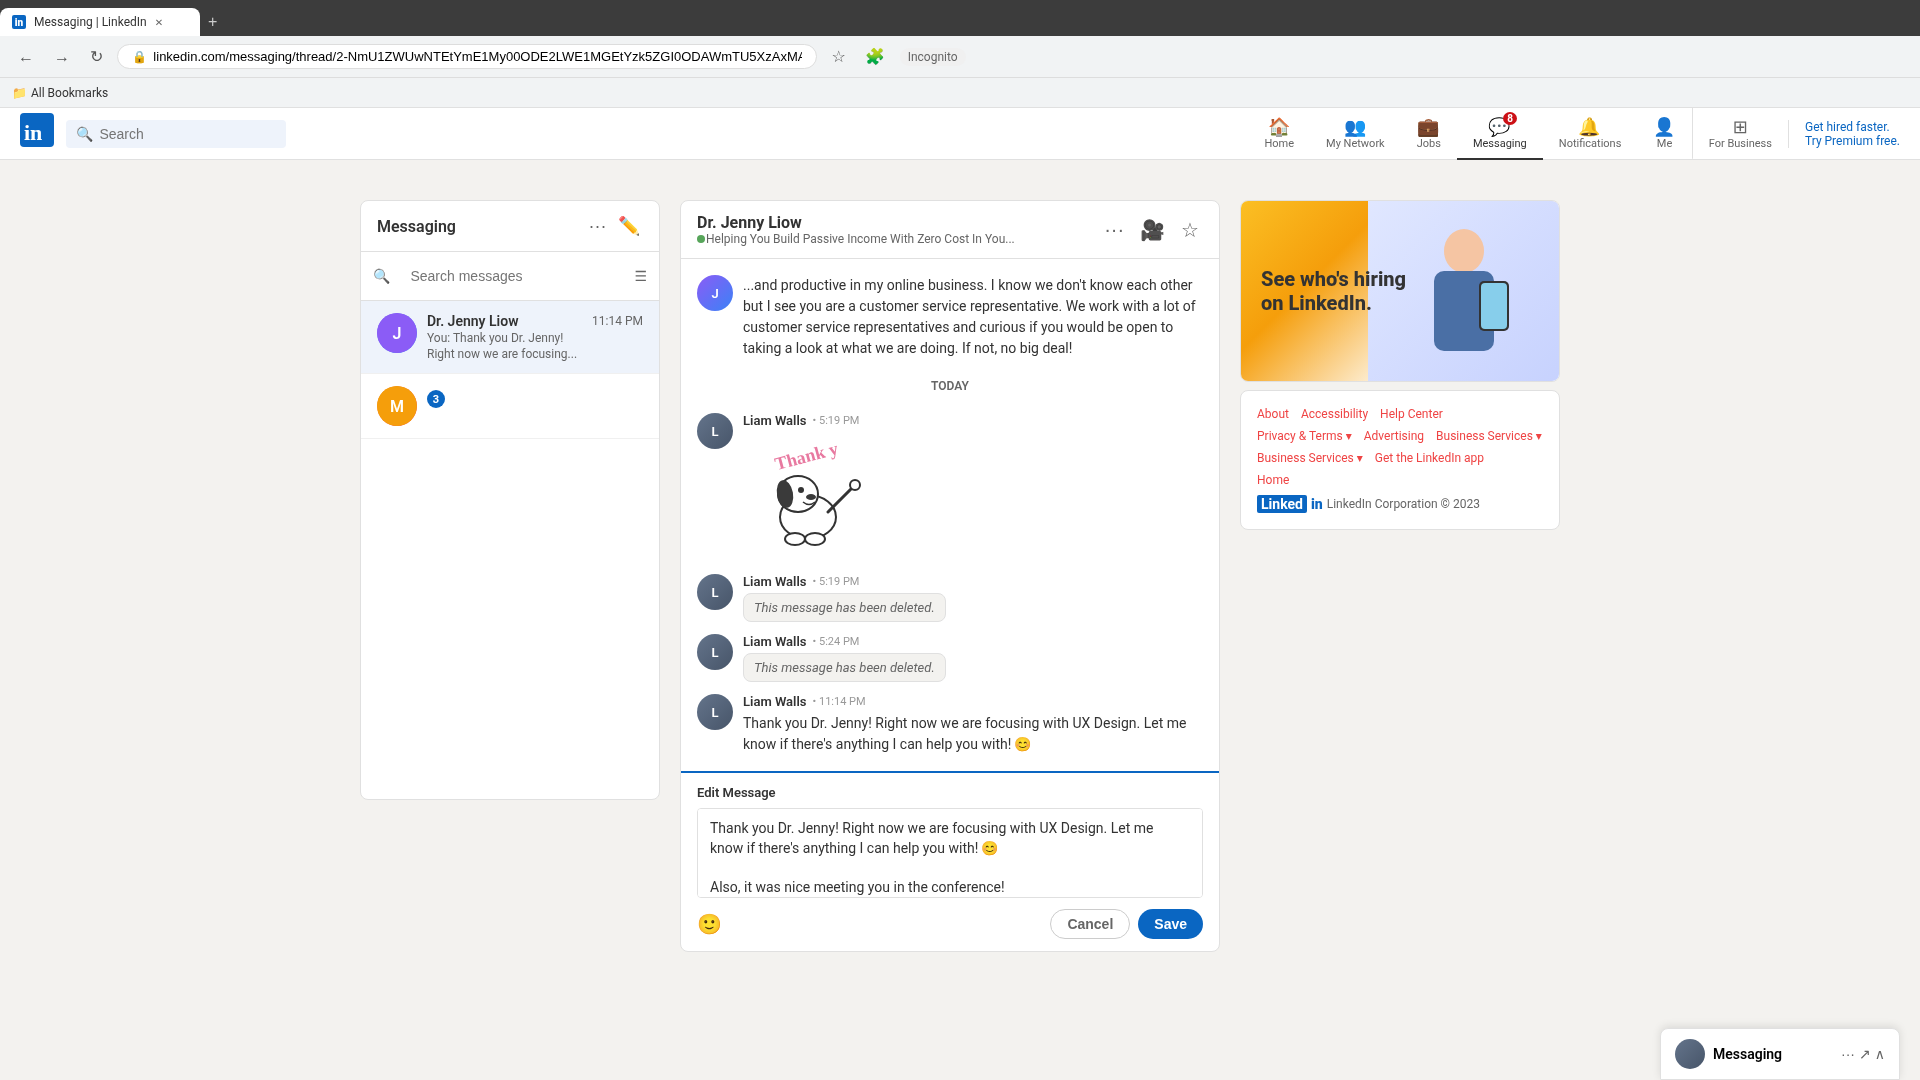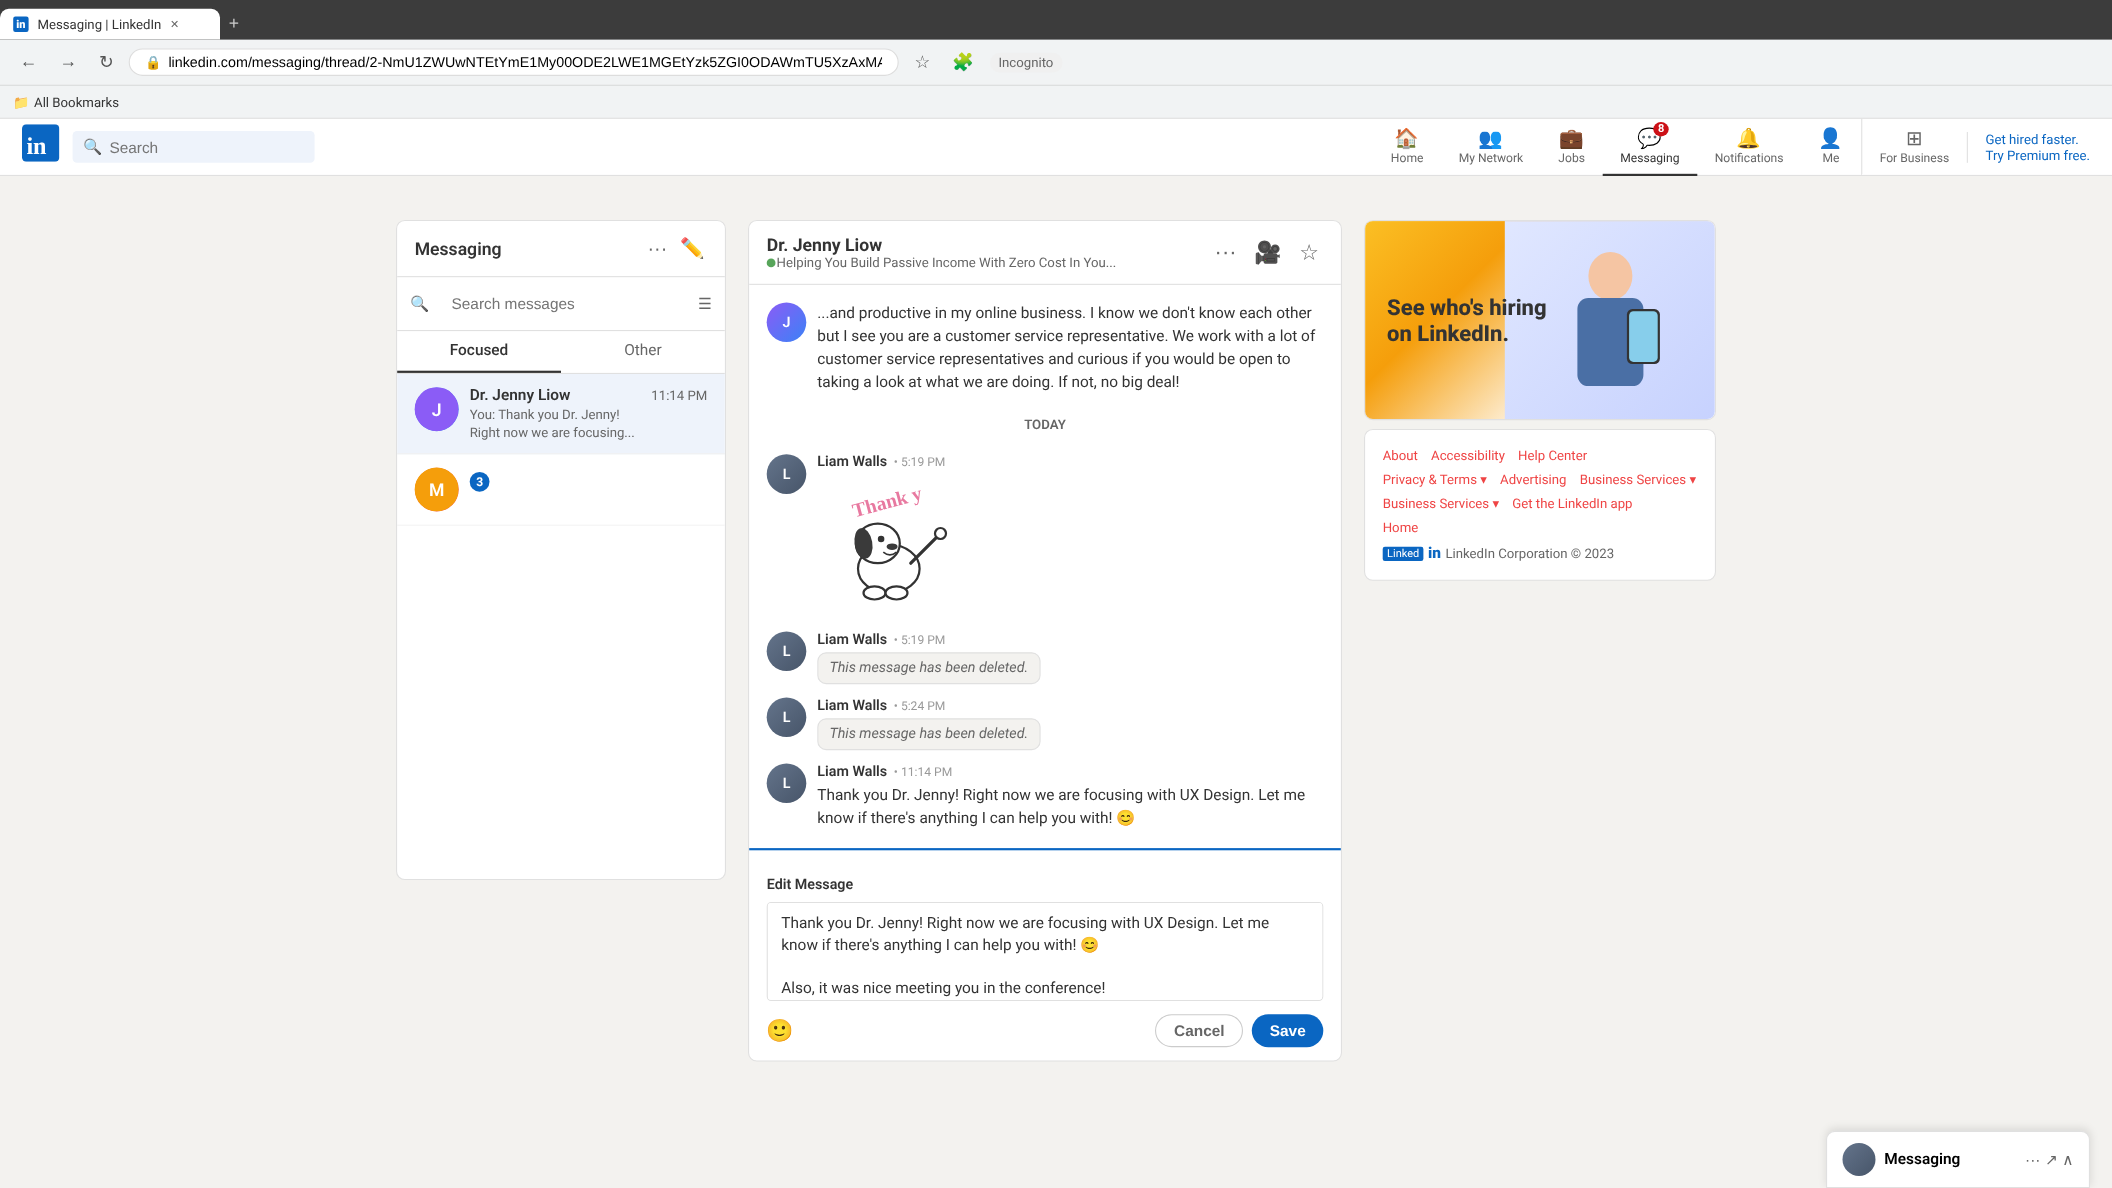--- a/index.html
+++ b/index.html
@@ -74,40 +74,40 @@
     .message-group { display: flex; gap: 10px; align-items: flex-start; }
     .msg-avatar { width: 36px; height: 36px; border-radius: 50%; background: linear-gradient(135deg, #64748b, #475569); flex-shrink: 0; display: flex; align-items: center; justify-content: center; font-size: 13px; color: #fff; font-weight: 600; }
     .msg-content { flex: 1; }
     .msg-header { display: flex; align-items: center; gap: 6px; margin-bottom: 4px; }
     .msg-name { font-weight: 600; font-size: 13px; color: #333; }
     .msg-time { font-size: 11px; color: #999; }
     .msg-deleted { background: #f3f2ef; border-radius: 8px; padding: 6px 10px; font-size: 13px; color: #666; font-style: italic; display: inline-block; border: 1px solid #e0e0e0; }
 
     
     .edit-message-area { border-top: 2px solid #0a66c2; padding: 12px 16px; }
-    .edit-message-label { font-size: 13px; font-weight: 600; color: #333; margin-bottom: 8px; margin-top: 12px; }
+    .edit-message-label { font-size: 13px; font-weight: 600; color: #333; margin-bottom: 8px; }
     .edit-textarea { width: 100%; border: 1px solid #e0e0e0; border-radius: 4px; padding: 10px 12px; font-size: 14px; color: #333; resize: none; outline: none; height: 90px; font-family: inherit; line-height: 1.4; }
     .edit-actions { display: flex; align-items: center; justify-content: space-between; margin-top: 8px; }
     .emoji-btn { background: none; border: none; font-size: 20px; cursor: pointer; color: #666; }
     .edit-buttons { display: flex; gap: 8px; }
     .cancel-btn { background: none; border: 1px solid #ccc; border-radius: 20px; padding: 6px 16px; font-size: 14px; font-weight: 600; color: #666; cursor: pointer; }
     .save-btn { background: #0a66c2; border: none; border-radius: 20px; padding: 6px 16px; font-size: 14px; font-weight: 600; color: #fff; cursor: pointer; }
 
     
     .right-sidebar { width: 320px; flex-shrink: 0; }
     .ad-card { background: #fff; border: 1px solid #e0e0e0; border-radius: 8px; overflow: hidden; margin-bottom: 8px; }
     .ad-image { width: 100%; height: 180px; background: linear-gradient(135deg, #fbbf24 0%, #f59e0b 30%, #fff 70%); display: flex; align-items: center; justify-content: flex-start; padding: 20px; position: relative; overflow: hidden; }
     .ad-image-bg { position: absolute; right: 0; top: 0; bottom: 0; width: 60%; background: linear-gradient(135deg, #e0e7ff, #c7d2fe); display: flex; align-items: center; justify-content: center; }
     .ad-text-overlay { z-index: 1; }
     .ad-headline { font-size: 20px; font-weight: 800; color: #333; line-height: 1.2; }
     .footer-links { background: #fff; border: 1px solid #e0e0e0; border-radius: 8px; padding: 16px; font-size: 12px; color: #666; }
     .footer-row { display: flex; flex-wrap: wrap; gap: 4px 12px; margin-bottom: 8px; }
     .footer-link { color: #ef4444; text-decoration: none; }
     .footer-copyright { display: flex; align-items: center; gap: 4px; font-size: 12px; color: #666; margin-top: 8px; }
-    .linkedin-in-logo { color: #fff; background: #0a66c2; font-weight: 400; font-size: 10px; padding: 1px 4px; border-radius: 2px; }
+    .linkedin-in-logo { color: #fff; background: #0a66c2; font-weight: 700; font-size: 14px; padding: 1px 4px; border-radius: 2px; }
 
     
     .mini-messaging { position: fixed; bottom: 0; right: 20px; width: 240px; background: #fff; border: 1px solid #e0e0e0; border-radius: 8px 8px 0 0; box-shadow: 0 -2px 8px rgba(0,0,0,0.1); }
     .mini-header { display: flex; align-items: center; padding: 10px 14px; gap: 8px; cursor: pointer; }
     .mini-avatar { width: 30px; height: 30px; border-radius: 50%; background: #ddd; flex-shrink: 0; }
     .mini-title { font-weight: 600; font-size: 14px; flex: 1; }
     .mini-actions { display: flex; gap: 4px; }
     .mini-action-btn { background: none; border: none; color: #666; cursor: pointer; font-size: 14px; }
 
     
@@ -216,24 +216,20 @@
         <div class="sidebar-actions">
           <button class="sidebar-action-btn">···</button>
           <button class="sidebar-action-btn">✏️</button>
         </div>
       </div>
       <div class="sidebar-search">
         <span class="sidebar-search-icon">🔍</span>
         <input type="text" class="sidebar-search" style="border: none; outline: none; font-size: 14px; flex: 1 1 0%; background: none;" placeholder="Search messages">
         <button class="sidebar-filter-btn">☰</button>
       </div>
-      <div class="sidebar-tabs">
-        <div class="sidebar-tab active">Focused</div>
-        <div class="sidebar-tab">Other</div>
-      </div>
       <div class="conversation-list">
 
         <div class="conversation-item active">
           <div class="avatar avatar-jenny">
             <svg width="40" height="40" viewBox="0 0 40 40">
               <circle cx="20" cy="20" r="20" fill="#8b5cf6"></circle>
               <text x="20" y="26" text-anchor="middle" font-size="16" fill="white" font-weight="600">J</text>
             </svg>
           </div>
           <div class="conv-content">

